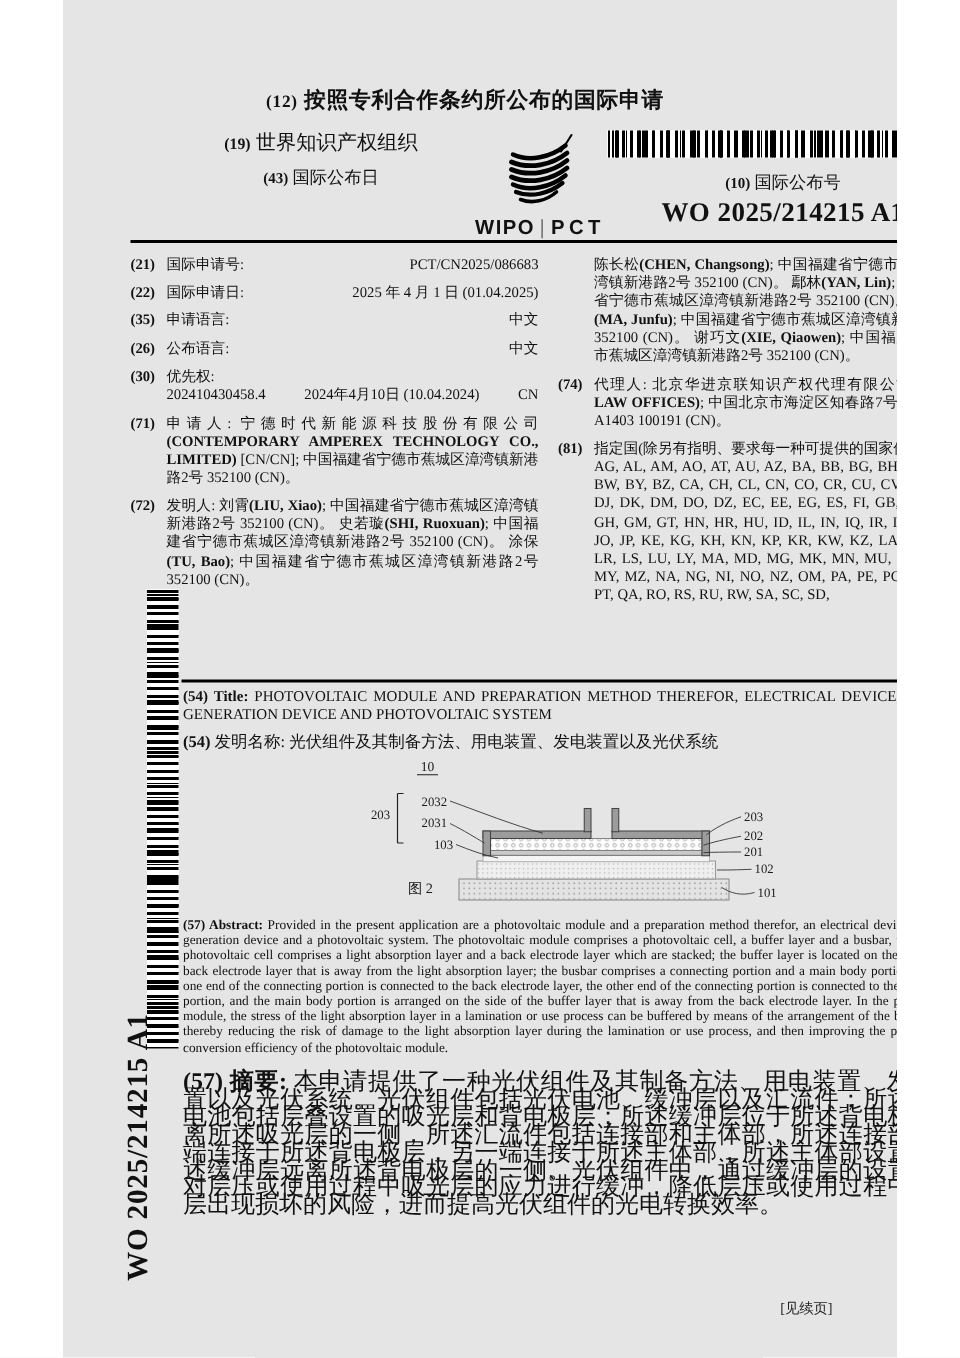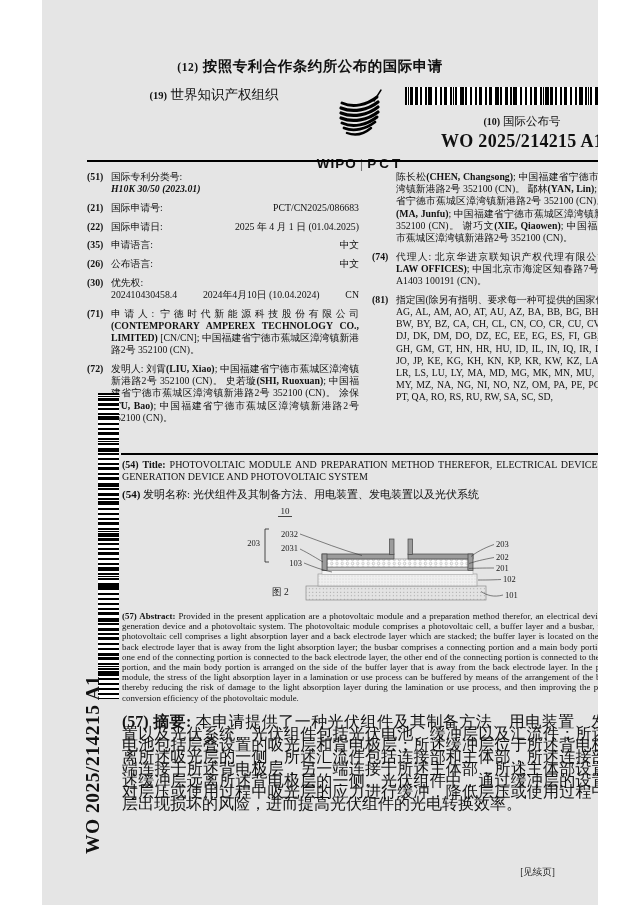--- a/index.html
+++ b/index.html
@@ -17,21 +17,21 @@
   .h-left { position:absolute; top:86px; left:76px; width:192px; text-align:center; }
   .h-left .org   { font-size:13.5px; }
   .h-left .org .code { font-size:10.5px; font-weight:bold; }
   .h-left .bureau{ font-size:12.5px; letter-spacing:6px; margin-top:1px; }
   .h-left .pdl   { font-size:11.5px; margin-top:7px; }
   .h-left .pdl .code { font-size:10px; font-weight:bold; }
   .h-left .pdate { font-size:11.5px; font-weight:bold; margin-top:1px; }
 
   .h-logo { position:absolute; top:88px; left:262px; width:112px; text-align:center; }
   .h-logo svg { display:block; margin:0 auto; }
-  .wipo-text { margin-top:18px; font-family:"Liberation Sans","DejaVu Sans",sans-serif;
+  .wipo-text { margin-top:6px; font-family:"Liberation Sans","DejaVu Sans",sans-serif;
                font-size:13.5px; font-weight:bold; letter-spacing:1px; white-space:nowrap; }
   .wipo-text .sep { font-weight:normal; color:#777; padding:0 3px; }
   .wipo-text .pct { letter-spacing:3px; }
 
   .h-right { position:absolute; top:87px; left:363px; width:234px; }
   .barcode-h { height:18px; width:234px;
     background-image:
       repeating-linear-gradient(90deg,#000 0 2px,#fff 2px 5px),
       repeating-linear-gradient(90deg,#fff 0 3px,#000 3px 4px,#fff 4px 9px),
       repeating-linear-gradient(90deg,#fff 0 6px,#000 6px 8px,#fff 8px 17px);
@@ -90,20 +90,24 @@
 
   <div class="h-title">
     <span class="code">(12)</span>
     <span>按照专利合作条约所公布的国际申请</span>
   </div>
 
   <div class="h-left">
     <div class="org">
       <span class="code">(19)</span>
       <span>世界知识产权组织</span>
+    </div>
+    <div class="pdl">
+      <span class="code">(43)</span>
+      <span>国际公布日</span>
     </div>
   </div>
 
   <div class="h-logo">
     <svg width="48" height="50" viewBox="0 0 48 50">
       <g fill="none" stroke="#000" stroke-linecap="round">
         <path d="M38,13 L45,2" stroke-width="1.4"></path>
         <path d="M6,15 C 17,20 31,17 41,9" stroke-width="3"></path>
         <path d="M5,20 C 17,25 32,22 42,14" stroke-width="3.2"></path>
         <path d="M5,25 C 17,30 32,27 42,19" stroke-width="3.2"></path>
@@ -125,25 +129,20 @@
       <span>国际公布号</span>
     </div>
     <div class="pubnum">WO 2025/214215 A1</div>
   </div>
 
   <div class="rule1"></div>
 
   <div class="cols">
     <div class="col-l">
 
-      <div class="field">
-        <span class="fcode">(51)</span>
-        <div>国际专利分类号:</div>
-        <div class="ipc-val">H10K 30/50 (2023.01)</div>
-      </div>
 
       <div class="field">
         <span class="fcode">(21)</span>
         <div class="kv">
           <span>国际申请号:</span>
           <span class="v">PCT/CN2025/086683</span>
         </div>
       </div>
 
       <div class="field">

